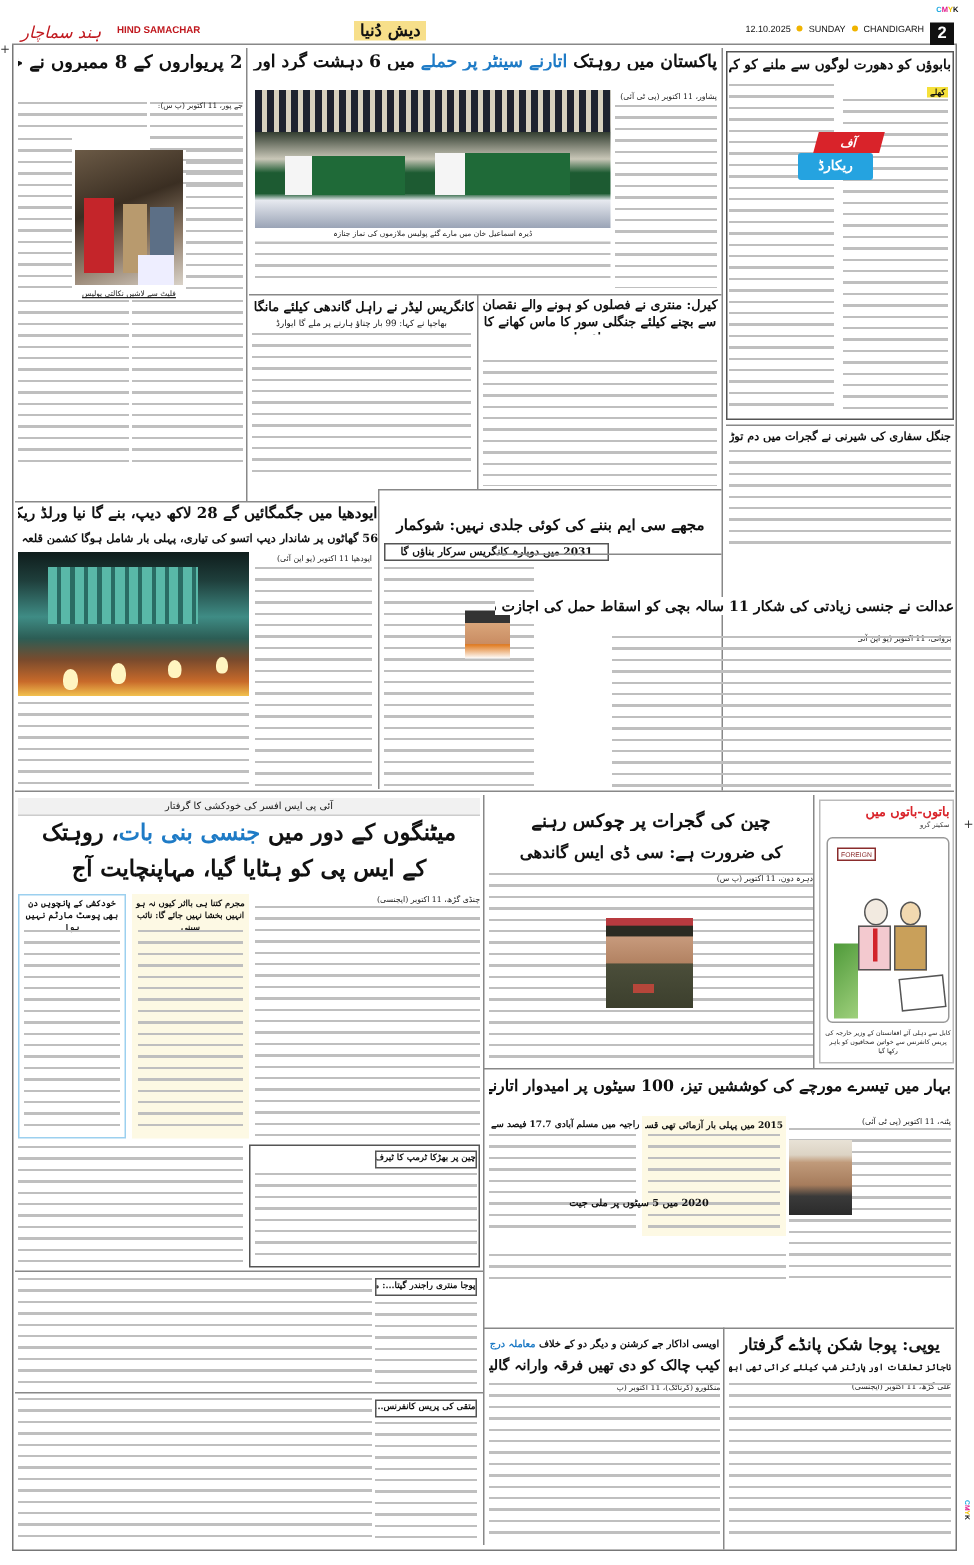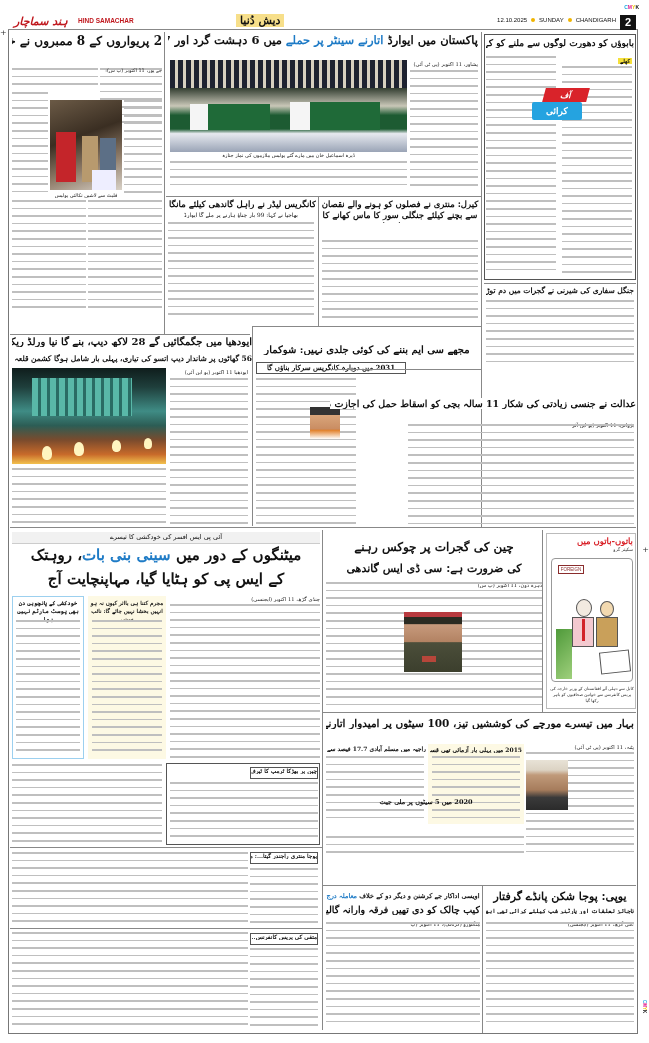--- a/index.html
+++ b/index.html
@@ -2,21 +2,21 @@
 <html><head>
 <meta charset="utf-8">
 <style>
 *{box-sizing:border-box;margin:0;padding:0}
 html,body{width:649px;height:1043px;background:#fff;overflow:hidden}
 body{position:relative;font-family:"DejaVu Serif",serif;color:#111}
 .abs{position:absolute}
 .rtl{direction:rtl;text-align:right}
 .frame{position:absolute;left:8px;top:14px;width:630px;height:1020px;border:1px solid #777}
 .mast{position:absolute;left:8px;top:14px;width:630px;height:16px;border-bottom:1px solid #888;background:#fff}
-.logo{position:absolute;left:6px;top:1px;font-size:11px;color:#c0181e;font-weight:bold;font-style:italic;direction:rtl}
+.logo{position:absolute;left:6px;top:1px;font-size:11px;color:#c0181e;font-weight:normal;font-style:italic;direction:rtl}
 .eng{position:absolute;left:70px;top:3px;font-family:"Liberation Sans",sans-serif;font-size:6.5px;color:#c0181e;font-weight:bold}
 .sec{position:absolute;left:228px;top:0px;font-size:11px;font-weight:bold;background:#f7df8a;padding:0 4px;direction:rtl}
 .dt{position:absolute;right:22px;top:3px;font-family:"Liberation Sans",sans-serif;font-size:6px;color:#111}
 .dt .dot{display:inline-block;width:4px;height:4px;border-radius:50%;background:#f0b400;margin:0 4px;vertical-align:middle}
 .pgno{position:absolute;right:2px;top:1px;width:16px;height:15px;background:#111;color:#fff;font-family:"Liberation Sans",sans-serif;font-size:11px;font-weight:bold;text-align:center;line-height:15px}
 .cmyk{position:absolute;right:10px;top:4px;font-family:"Liberation Sans",sans-serif;font-size:5px;font-weight:bold}
 .hd{direction:rtl;text-align:center;font-weight:bold;color:#111;white-space:nowrap;overflow:hidden}
 .txt{direction:rtl;text-align:justify;font-size:5.2px;line-height:7.6px;color:#333;overflow:hidden}
 .lines{background:repeating-linear-gradient(to bottom,#bfbfbf 0,#bfbfbf 1.6px,transparent 1.6px,transparent 7.6px)}
 .vline{position:absolute;width:1px;background:#888}
@@ -56,21 +56,21 @@
   <div class="abs" style="left:42px;top:70px;width:24px;height:20px;background:#eef"></div>
 </div>
 <div class="txt lines abs" style="left:124px;top:100px;width:38px;height:95px"></div>
 <div class="txt lines abs" style="left:12px;top:92px;width:36px;height:100px"></div>
 <div class="cap abs" style="left:50px;top:192px;width:72px;text-decoration:underline">فلیٹ سے لاشیں نکالتی پولیس</div>
 <div class="txt lines abs" style="left:88px;top:200px;width:74px;height:110px"></div>
 <div class="txt lines abs" style="left:12px;top:200px;width:74px;height:110px"></div>
 
 <div class="vline" style="left:481px;top:32px;height:495px"></div>
 <div class="hd abs" style="left:168px;top:33px;width:310px;font-size:11.5px">
-  <span>پاکستان میں ایوارڈ</span>
+  <span>پاکستان میں روہتک</span>
   <span class="hl-blue">اتارنے سینٹر پر حملے</span>
   <span>میں 6 دہشت گرد اور 7 پولیس ملازم ہلاک</span>
 </div>
 <div class="photo" style="left:170px;top:60px;width:237px;height:92px;background:linear-gradient(to bottom,#8a8a7a 0%,#6d6a5e 25%,#2f3a2d 30%,#c9c7b8 50%,#1d5b32 60%,#1d5b32 75%,#e6e9ef 80%,#9aa4b6 100%)">
   <div class="abs" style="left:0;top:0;width:237px;height:28px;background:repeating-linear-gradient(to right,#1e2230 0,#1e2230 5px,#d7d0c0 5px,#d7d0c0 8px)"></div>
   <div class="abs" style="left:20px;top:44px;width:80px;height:26px;background:#1f6a38;border-left:18px solid #f5f5f5"></div>
   <div class="abs" style="left:120px;top:42px;width:90px;height:28px;background:#1f6a38;border-left:20px solid #f5f5f5"></div>
 </div>
 <div class="cap abs" style="left:170px;top:152px;width:237px">ڈیرہ اسماعیل خان میں مارے گئے پولیس ملازموں کی نماز جنازہ</div>
 <div class="abs rtl" style="left:410px;top:61px;width:68px;font-size:5.2px;color:#222;white-space:nowrap;overflow:hidden">پشاور، 11 اکتوبر (پی ٹی آئی)</div>
@@ -86,21 +86,21 @@
 <div class="hd abs" style="left:320px;top:199px;width:160px;font-size:8.5px;white-space:normal;line-height:11px;height:24px">کیرل: منتری نے فصلوں کو ہونے والے نقصان سے بچنے کیلئے جنگلی سور کا ماس کھانے کا سجھاؤ دیا</div>
 <div class="txt lines abs" style="left:322px;top:240px;width:156px;height:84px"></div>
 
 <div class="box" style="left:484px;top:34px;width:152px;height:246px"></div>
 <div class="hd abs" style="left:486px;top:38px;width:148px;font-size:9px">بابوؤں کو دھورت لوگوں سے ملنے کو کہا گیا</div>
 <div class="abs" style="left:618px;top:58px;font-size:5.5px;background:#f5e03a;padding:0 2px;direction:rtl;font-weight:bold">کھلے</div>
 <div class="txt lines abs" style="left:486px;top:56px;width:70px;height:218px"></div>
 <div class="txt lines abs" style="left:562px;top:66px;width:70px;height:208px"></div>
 <div class="abs" style="left:530px;top:88px;width:60px;height:40px">
   <div class="abs" style="left:14px;top:0;width:44px;height:14px;background:#d9232a;transform:skewX(-15deg);color:#fff;font-size:8px;font-weight:bold;text-align:center;line-height:14px">آف</div>
-  <div class="abs" style="left:2px;top:14px;width:50px;height:18px;background:#25a3e0;color:#fff;font-size:9px;font-weight:bold;text-align:center;line-height:18px;border-radius:2px">کرائی</div>
+  <div class="abs" style="left:2px;top:14px;width:50px;height:18px;background:#25a3e0;color:#fff;font-size:9px;font-weight:bold;text-align:center;line-height:18px;border-radius:2px">ریکارڈ</div>
 </div>
 
 <div class="hline" style="left:484px;top:283px;width:152px"></div>
 <div class="hd abs" style="left:486px;top:286px;width:148px;font-size:7.5px">جنگل سفاری کی شیرنی نے گجرات میں دم توڑ دیا</div>
 <div class="txt lines abs" style="left:486px;top:300px;width:148px;height:68px"></div>
 
 <div class="hline" style="left:10px;top:334px;width:240px"></div>
 <div class="hd abs" style="left:12px;top:336px;width:240px;font-size:10px">ایودھیا میں جگمگائیں گے 28 لاکھ دیپ، بنے گا نیا ورلڈ ریکارڈ</div>
 <div class="hd abs" style="left:12px;top:354px;width:240px;font-size:7.5px">56 گھاٹوں پر شاندار دیپ اتسو کی تیاری، پہلی بار شامل ہوگا کشمن قلعہ گھاٹ</div>
 <div class="photo" style="left:12px;top:368px;width:154px;height:96px;background:linear-gradient(to bottom,#0f1d1c 0%,#1f3f3c 20%,#3f8c85 45%,#2c5d55 60%,#7a4b2d 75%,#c86a2a 90%,#f2c14e 100%)">
@@ -122,24 +122,24 @@
 <div class="txt lines abs" style="left:256px;top:378px;width:100px;height:146px"></div>
 <div class="photo" style="left:310px;top:407px;width:30px;height:32px;background:linear-gradient(to bottom,#333 0%,#333 25%,#d9a57a 26%,#c98c62 70%,#e07a1f 71%,#fff 100%)"></div>
 
 <div class="hline" style="left:330px;top:369px;width:151px"></div>
 <div class="hd abs" style="left:330px;top:398px;width:306px;font-size:9.5px;background:#fff">عدالت نے جنسی زیادتی کی شکار 11 سالہ بچی کو اسقاط حمل کی اجازت دی</div>
 <div class="abs rtl" style="left:572px;top:422px;width:62px;font-size:5.2px;color:#222;white-space:nowrap;overflow:hidden">بڑوانی، 11 اکتوبر (یو این آئی)</div>
 <div class="txt lines abs" style="left:408px;top:424px;width:226px;height:102px"></div>
 <div class="hline" style="left:10px;top:527px;width:626px"></div>
 
 <div class="abs" style="left:12px;top:532px;width:308px;height:12px;background:#f1f1f1;border-bottom:1px solid #ccc"></div>
-<div class="hd abs" style="left:12px;top:533px;width:308px;font-size:6.5px;font-weight:normal">آئی پی ایس افسر کی خودکشی کا تیسرے</div>
+<div class="hd abs" style="left:12px;top:533px;width:308px;font-size:6.5px;font-weight:normal">آئی پی ایس افسر کی خودکشی کا گرفتار</div>
 <div class="hd abs" style="left:12px;top:546px;width:308px;font-size:15px">
   <span>میٹنگوں کے دور میں</span>
-  <span class="hl-blue">سینی بنی بات</span><span>، روہتک</span>
+  <span class="hl-blue">جنسی بنی بات</span><span>، روہتک</span>
 </div>
 <div class="hd abs" style="left:12px;top:570px;width:308px;font-size:15px">کے ایس پی کو ہٹایا گیا، مہاپنچایت آج</div>
 
 <div class="abs" style="left:12px;top:596px;width:72px;height:163px;border:1.5px solid #9cd0ef"></div>
 <div class="hd abs" style="left:14px;top:599px;width:68px;font-size:5.6px;white-space:normal;line-height:8px">خودکشی کے پانچویں دن بھی پوسٹ مارٹم نہیں ہوا</div>
 <div class="txt lines abs" style="left:16px;top:620px;width:64px;height:136px"></div>
 
 <div class="abs" style="left:88px;top:596px;width:78px;height:163px;background:#fdf9e4"></div>
 <div class="hd abs" style="left:90px;top:599px;width:74px;font-size:5.6px;white-space:normal;line-height:8px">مجرم کتنا ہی بااثر کیوں نہ ہو انہیں بخشا نہیں جائے گا: نائب سینی</div>
 <div class="txt lines abs" style="left:92px;top:620px;width:70px;height:136px"></div>

